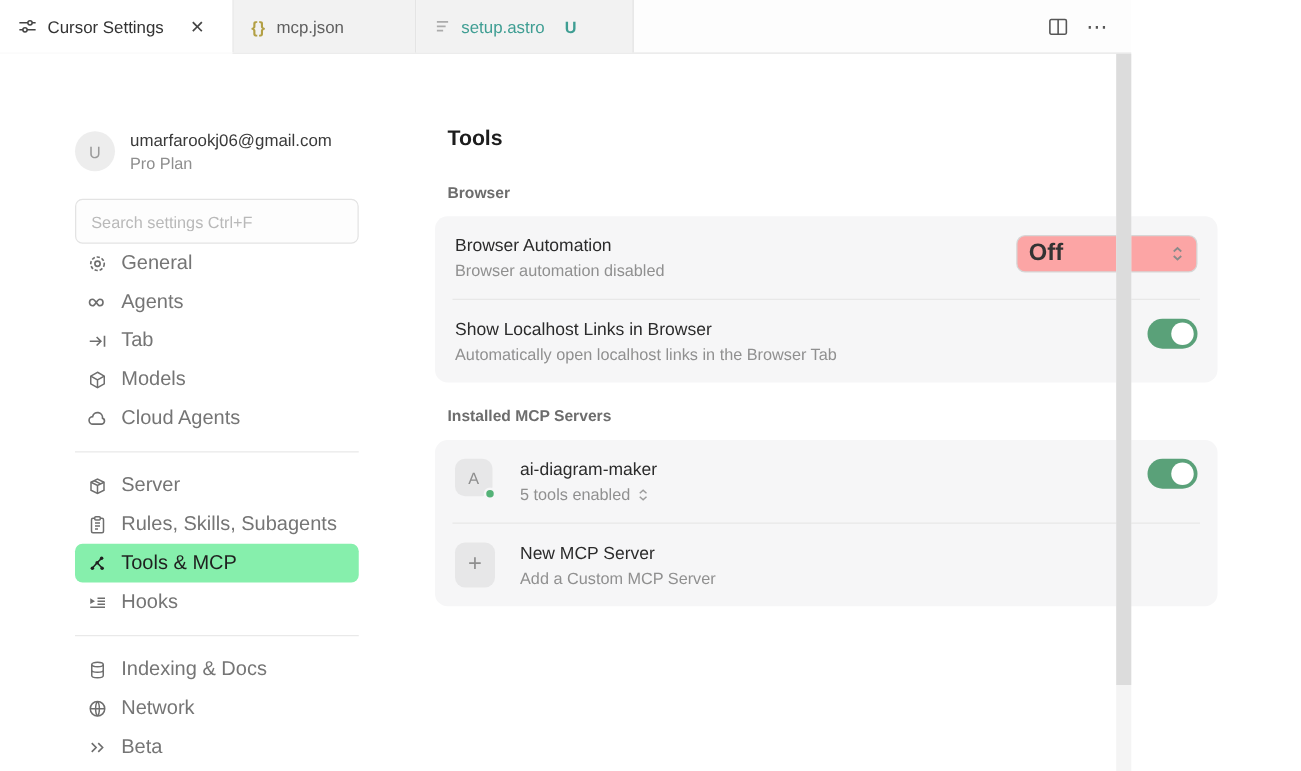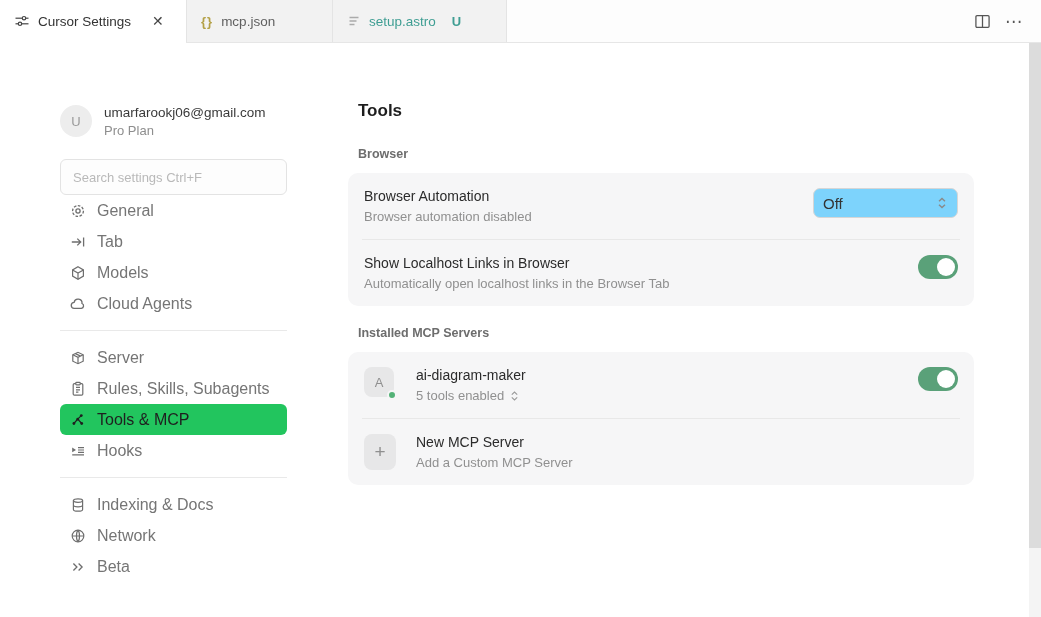--- a/index.html
+++ b/index.html
@@ -1,18 +1,18 @@
 <!DOCTYPE html>
 <html><head>
 <meta charset="utf-8">
 <style>
   * { margin:0; padding:0; box-sizing:border-box; }
   html,body { width:1041px; height:617px; overflow:hidden; background:#fff;
     font-family:"Liberation Sans","DejaVu Sans",sans-serif; }
-  .window { position:relative; width:1041px; height:617px; background:#fff; }
+  .window { position:relative; width:905px; height:617px; background:#fff; }
 
   
   .tabbar { display:flex; align-items:stretch; height:43px; background:#fdfdfd;
     border-bottom:1px solid #e6e6e6; }
   .tab { display:flex; align-items:center; gap:8px; padding:0 14px; font-size:13.5px;
     color:#5f5f5f; background:#f2f2f2; border-right:1px solid #e4e4e4; cursor:pointer; position:relative; }
   .tab.active { background:#fff; color:#333; }
   .tab.active::after { content:''; position:absolute; left:0; right:0; bottom:-1px; height:1px; background:#fff; }
   .tab .close-x { margin-left:10px; font-size:14px; color:#454545; line-height:1; padding:2px 3px; border-radius:4px; }
   .braces-glyph { color:#b3a045; font-weight:700; font-size:13px; letter-spacing:1px; }
@@ -34,37 +34,37 @@
     display:flex; align-items:center; justify-content:center; font-size:13px; flex:none; }
   .account-email { font-size:13.5px; color:#3a3a3a; margin-bottom:3px; }
   .account-plan { font-size:13px; color:#8e8e8e; }
   .search-input { width:100%; height:36px; border:1px solid #e3e3e3; border-radius:6px;
     padding:0 12px; font-size:13px; color:#333; background:#fdfdfd; outline:none;
     font-family:"Liberation Sans",sans-serif; margin-bottom:0; }
   .search-input::placeholder { color:#b9b9b9; }
   .menu-item { display:flex; align-items:center; gap:11px; height:31px; padding:0 10px;
     border-radius:6px; color:#757575; font-size:16px; cursor:pointer; }
   .menu-item .mi-icon { width:16px; height:16px; color:#6e6e6e; flex:none; display:flex; align-items:center; justify-content:center; }
-  .menu-item.selected { background:#22c55e; color:#1f1f1f; }
+  .menu-item.selected { background:#86efac; color:#1f1f1f; }
   .menu-item.selected .mi-icon { color:#1f1f1f; }
   .side-divider { height:1px; background:#e9e9e9; margin:11px 0; }
 
   
   .page-title { font-size:17px; font-weight:700; color:#1d1d1d; margin:0 0 26px 10px; }
   .section-label { font-size:12.5px; font-weight:700; color:#6d6d6d; margin:0 0 12px 10px; }
   .card { background:#f6f6f7; border-radius:10px; margin-bottom:20px; }
   .row { display:flex; padding:15px 16px; }
   .row-text { flex:1; min-width:0; }
   .row-title { font-size:14px; color:#2b2b2b; margin-bottom:5px; }
   .row-sub { font-size:13px; color:#909090; display:flex; align-items:center; gap:6px; }
   .card-divider { height:1px; background:#e8e8e8; margin:0 14px; }
 
   .select-ctl { display:flex; align-items:center; justify-content:space-between; width:145px;
-    height:30px; background:#7dd3fc; border:1px solid #d6d6d6; border-radius:7px; padding:0 9px;
-    font-size:15px; color:#333; cursor:pointer; flex:none; }
+    height:30px; background:#fca5a5; border:1px solid #d6d6d6; border-radius:7px; padding:0 9px;
+    font-size:19px; color:#333; cursor:pointer; flex:none;font-weight:bold; }
   .select-ctl svg { color:#8a8a8a; }
 
   .toggle { width:40px; height:24px; border-radius:12px; background:#5aa179; position:relative;
     flex:none; cursor:pointer; }
   .toggle .knob { position:absolute; top:3px; right:3px; width:18px; height:18px;
     border-radius:50%; background:#fff; }
 
   .mcp-avatar { width:30px; height:30px; border-radius:8px; background:#e7e7e8; color:#8f8f8f;
     display:flex; align-items:center; justify-content:center; font-size:13px; position:relative;
     flex:none; margin-right:22px; }
@@ -140,20 +140,28 @@
             <svg width="16" height="16" viewBox="0 0 16 16" fill="none" stroke="currentColor" stroke-width="1.3">
               <circle cx="8" cy="8" r="5.4" stroke-dasharray="2.6 1.5"></circle>
                 <circle cx="8" cy="8" r="2.1"></circle>
             </svg>
             </span>
           <span>General</span>
         </div>
         <div class="menu-item">
           <span class="mi-icon">
             <svg width="16" height="16" viewBox="0 0 16 16" fill="none" stroke="currentColor" stroke-width="1.3">
+              <path d="M1.6 8c0-1.5 1.1-2.6 2.6-2.6 2.2 0 3.4 5.2 5.6 5.2 1.5 0 2.6-1.1 2.6-2.6S11.3 5.4 9.8 5.4C7.6 5.4 6.4 10.6 4.2 10.6 2.7 10.6 1.6 9.5 1.6 8z"></path>
+            </svg>
+            </span>
+          <span>Agents</span>
+        </div>
+        <div class="menu-item">
+          <span class="mi-icon">
+            <svg width="16" height="16" viewBox="0 0 16 16" fill="none" stroke="currentColor" stroke-width="1.3">
               <path d="M1.8 8h8.7M7.3 4.6 10.7 8l-3.4 3.4M13.6 3.6v8.8"></path>
             </svg>
             </span>
           <span>Tab</span>
         </div>
         <div class="menu-item">
           <span class="mi-icon">
             <svg width="16" height="16" viewBox="0 0 16 16" fill="none" stroke="currentColor" stroke-width="1.2">
               <path d="M8 1.8l5.4 3.1v6.2L8 14.2 2.6 11.1V4.9z"></path>
                 <path d="M2.6 4.9 8 8l5.4-3.1M8 8v6.2"></path>

